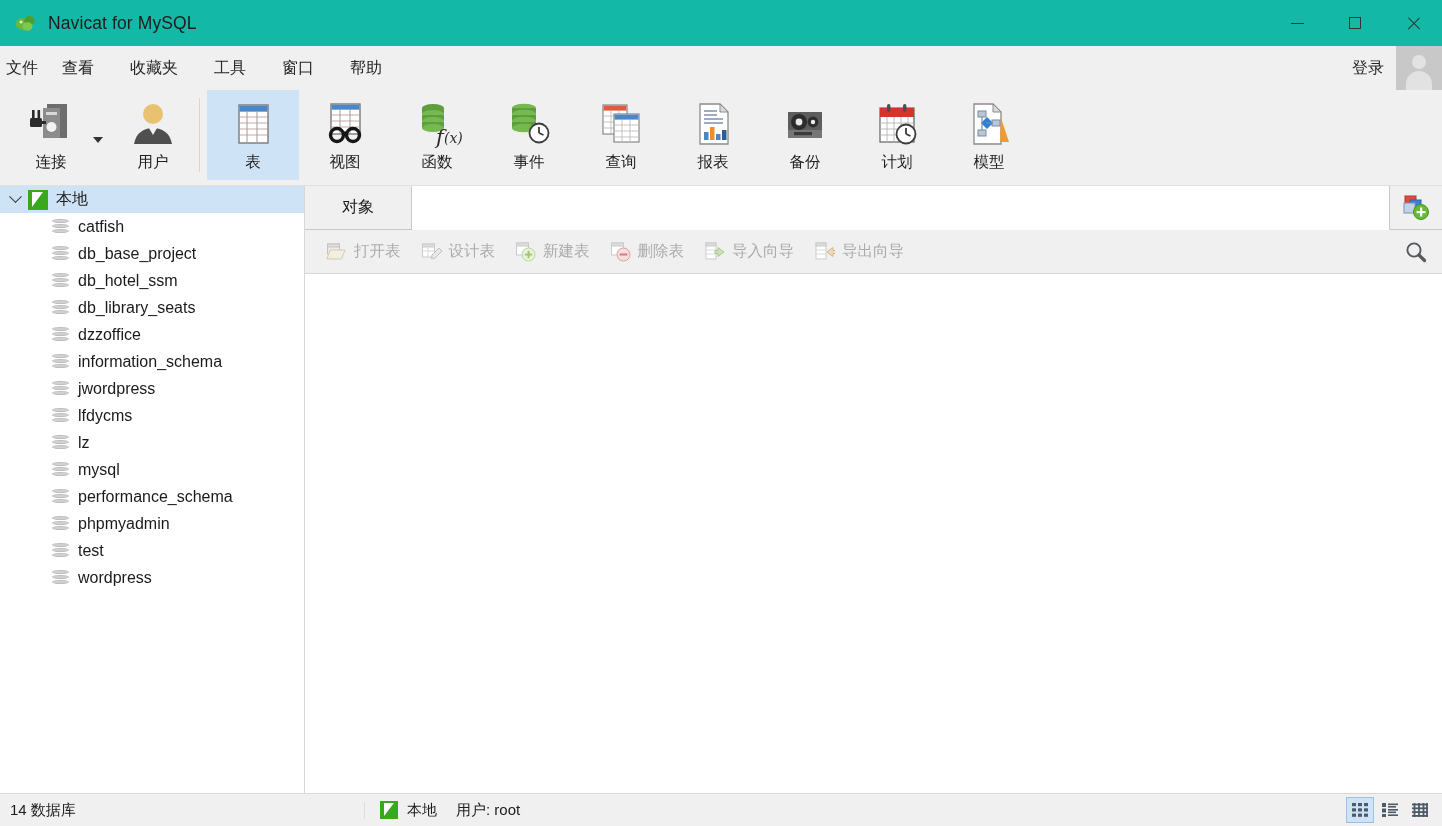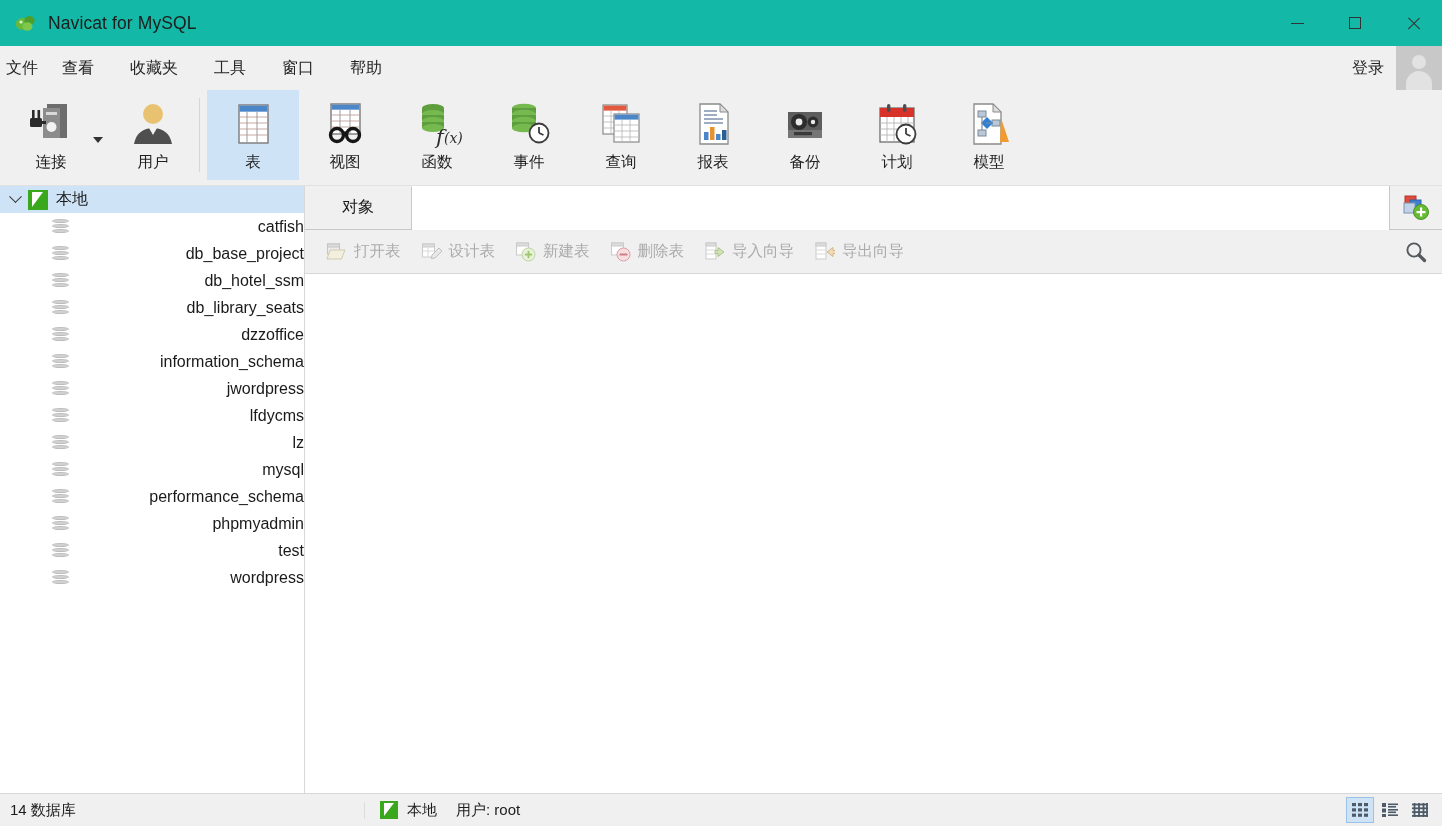--- a/index.html
+++ b/index.html
@@ -80,21 +80,21 @@
   }
   .tw-toggle { width:26px; display:flex; align-items:center; justify-content:center; }
   .chev { width:9px; height:9px; border-right:1.8px solid #3a3a3a; border-bottom:1.8px solid #3a3a3a; transform:rotate(45deg) translate(-2px,-2px); }
   .conn-icon { width:20px; height:20px; background:#3aa81c; position:relative; flex:0 0 20px; margin-right:8px; overflow:hidden; }
   .conn-icon:after{
     content:""; position:absolute; left:4px; top:2px; width:0;height:0;
     border-left:11px solid #fff; border-bottom:15px solid transparent;
   }
   .tree-root-label { font-size:16px; color:#1a1a1a; }
   .tree-item {
-    height:27px; display:flex; align-items:center; padding-left:52px;justify-content:space-between;
+    height:27px; display:flex; align-items:center; padding-left:52px;
   }
   .db-icon {
     width:17px; height:17px; flex:0 0 17px; margin-right:9px; position:relative;
   }
   .db-icon i {
     position:absolute; left:0; width:17px; height:4px; border-radius:50%/2px;
     background:#d2d2d2; border:1px solid #bdbdbd; box-sizing:border-box;
   }
   .db-icon i:nth-child(1){ top:1px; }
   .db-icon i:nth-child(2){ top:6px; }

